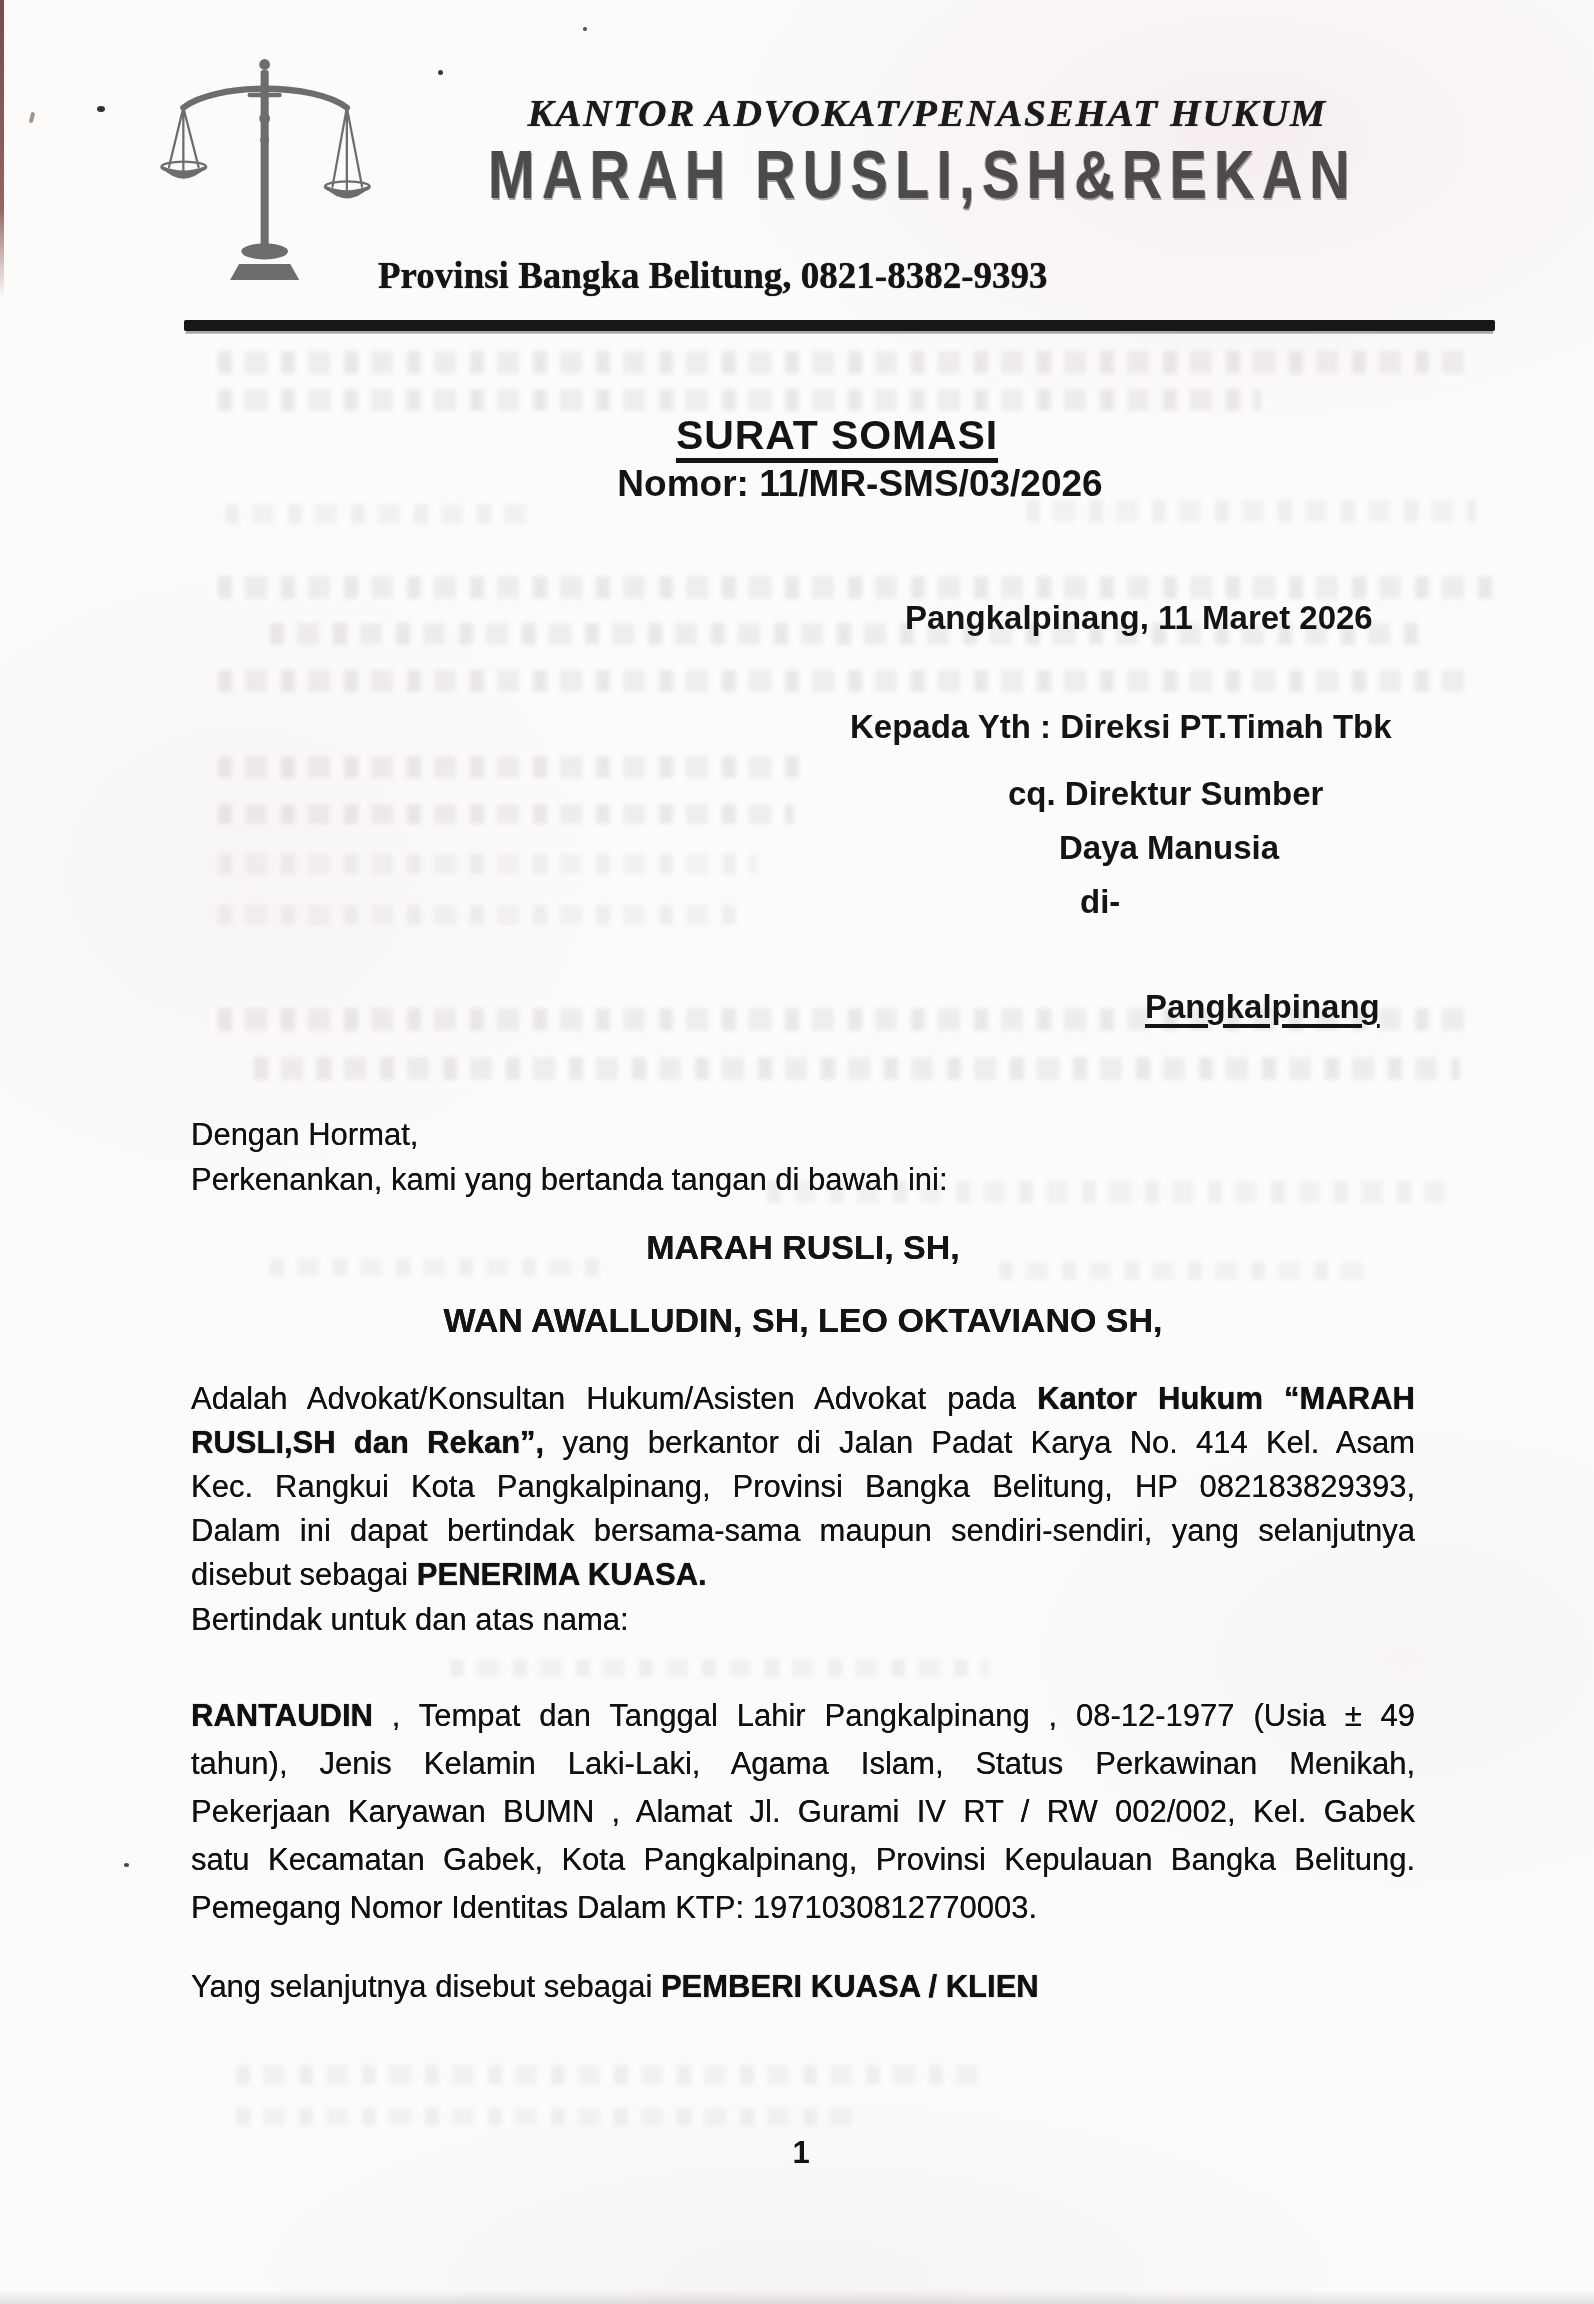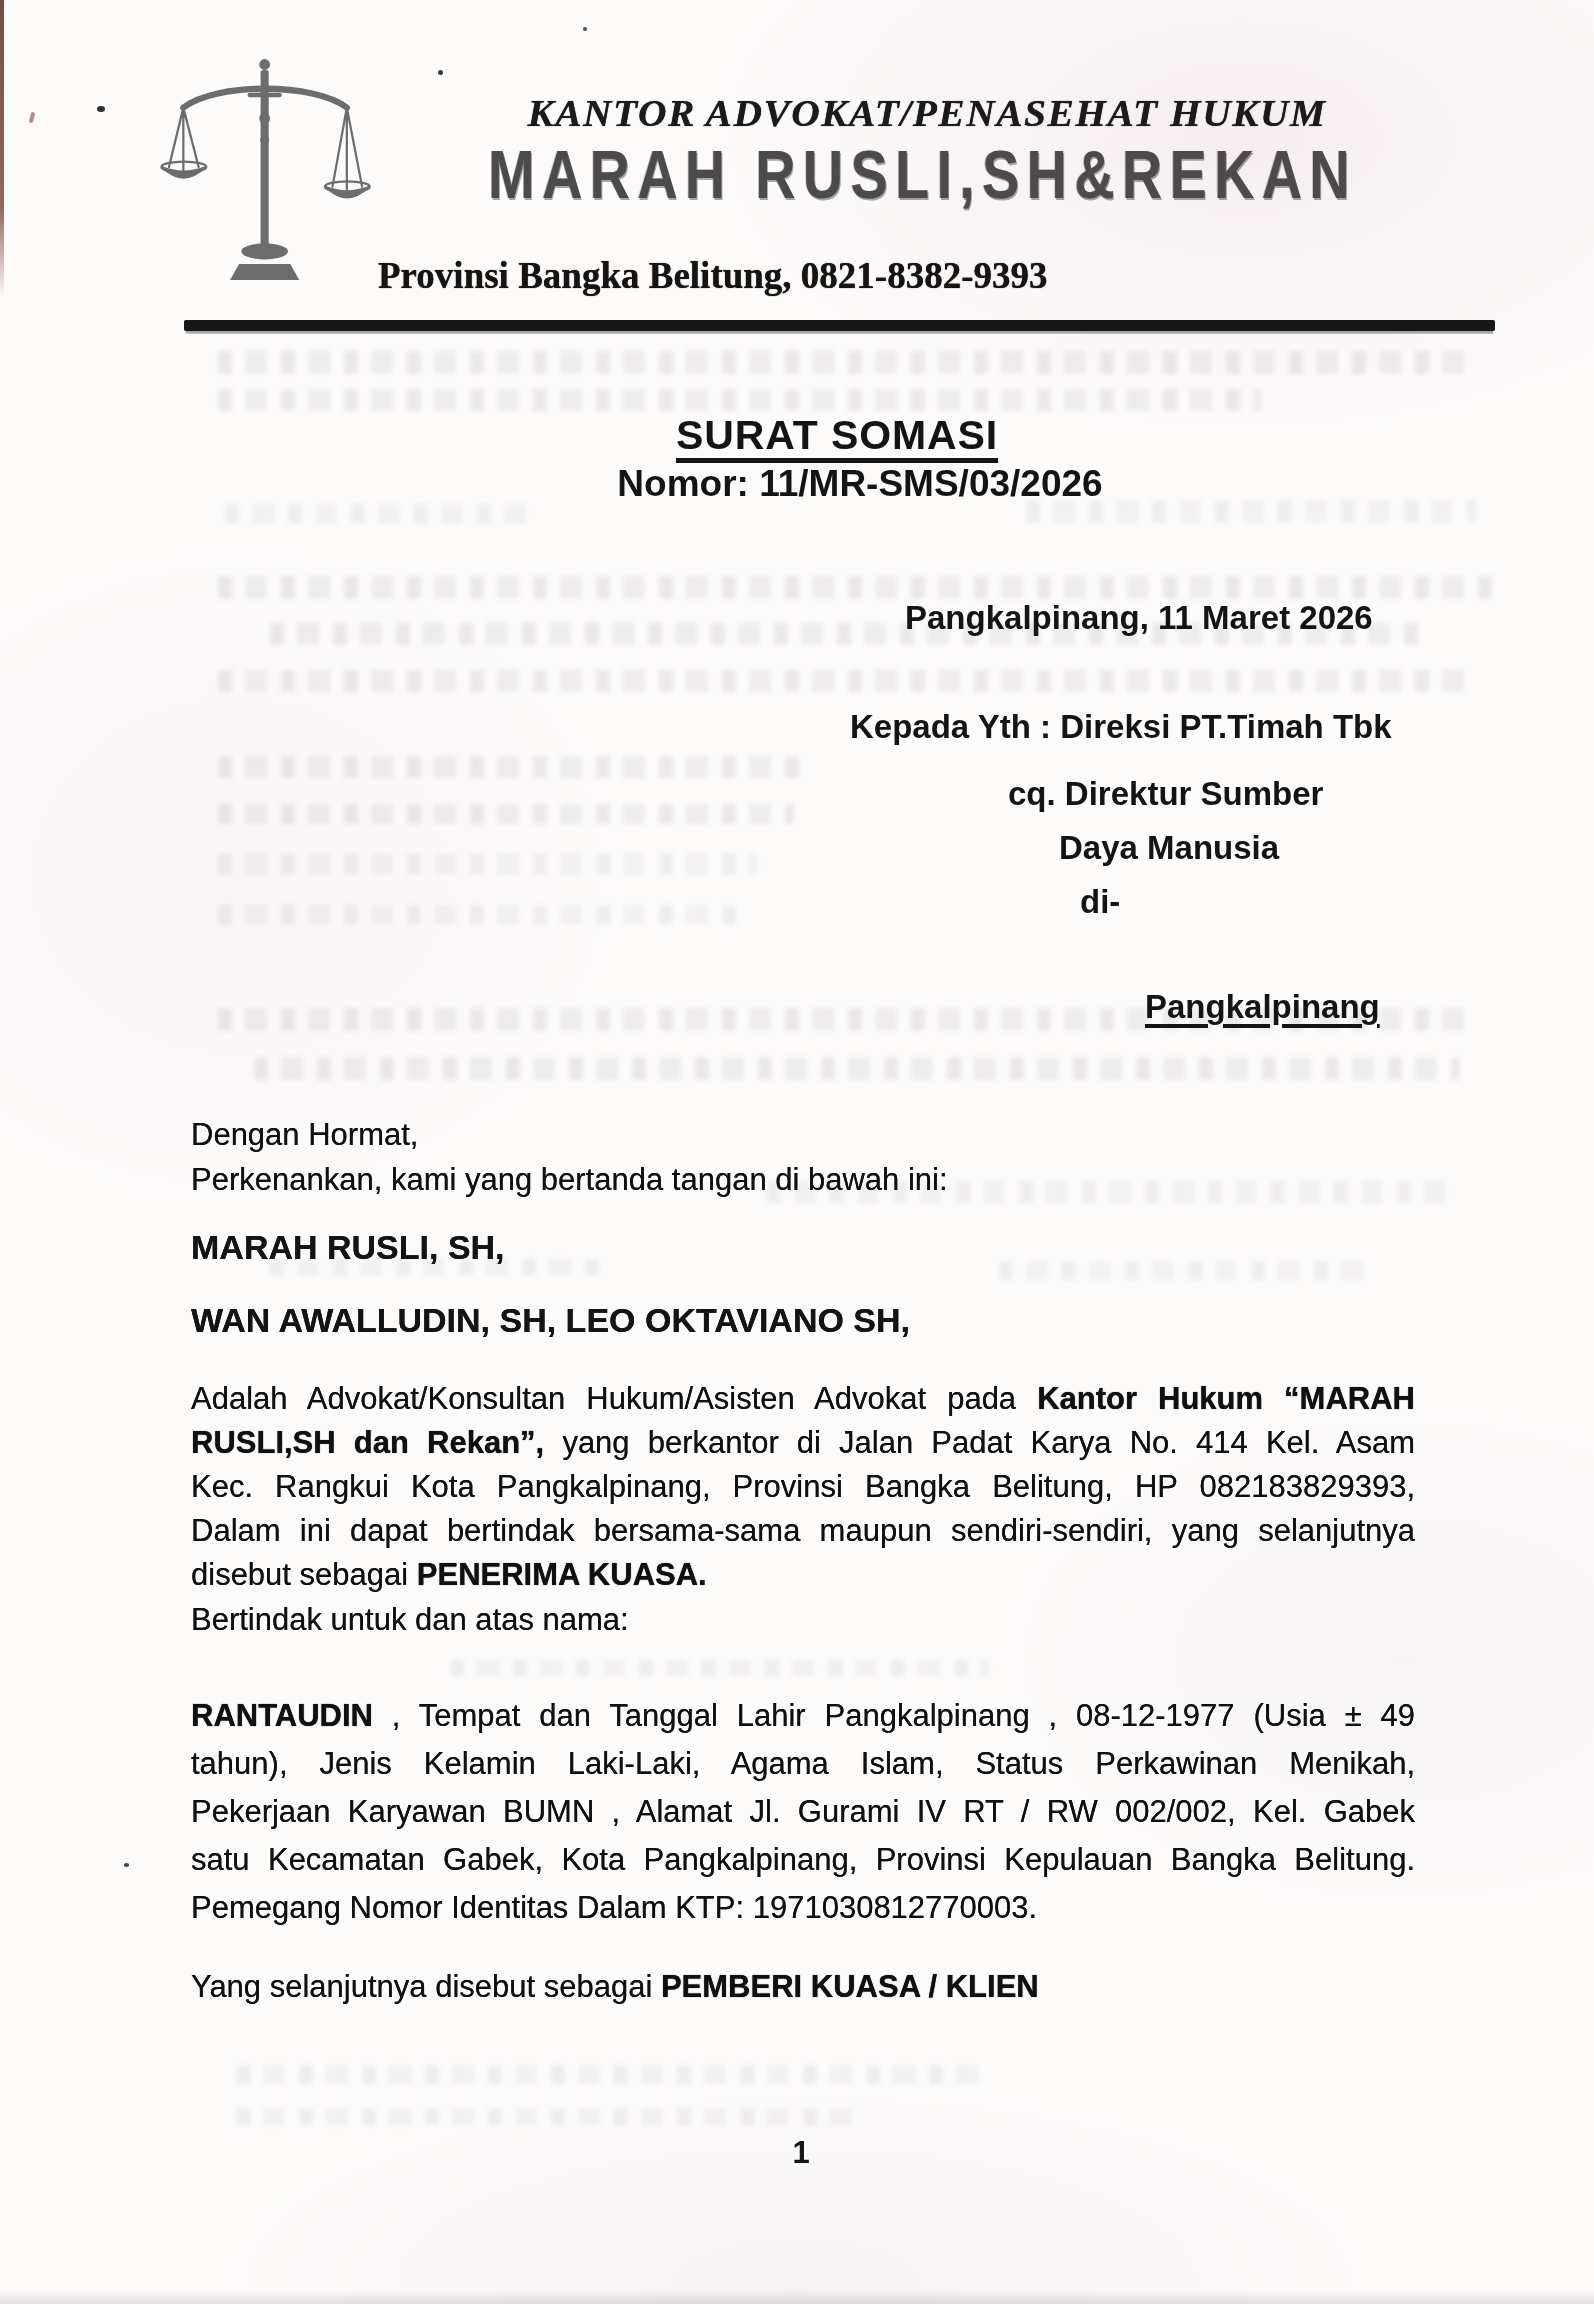--- a/index.html
+++ b/index.html
@@ -49,21 +49,21 @@
   
   .dateline{left:905px;top:599px;font-weight:700;font-size:33px;white-space:nowrap;}
   .r-line{font-weight:700;font-size:33px;white-space:nowrap;}
   .r1{left:850px;top:708px;} .r2{left:1008px;top:775px;} .r3{left:1059px;top:829px;}
   .r4{left:1080px;top:883px;}
   .r5{left:1145px;top:944px;margin-top:44px;}
   .r5 span{text-decoration:underline;text-decoration-thickness:3.6px;text-underline-offset:6.3px;}
   
   .body-text{font-size:31px;color:#101010;text-shadow:0 0 0.5px #222;}
   .s1{left:191px;top:1117px;} .s2{left:191px;top:1162px;}
-  .name-line{left:191px;width:1224px;text-align:left;font-weight:700;font-size:34px;text-shadow:0 0 0.6px #111;}
+  .name-line{left:191px;width:1224px;text-align:center;font-weight:700;font-size:34px;text-shadow:0 0 0.6px #111;}
   .a1{top:1228px;} .a2{top:1301px;}
   .para{left:191px;width:1224px;}
   .p1{top:1377px;} .p1 .ln{line-height:44px;}
   .bt{left:191px;top:1602px;}
   .p2{top:1692px;} .p2 .ln{line-height:48px;}
   .closing{left:191px;top:1969px;}
   .ln{text-align:justify;text-align-last:justify;}
   .ln.last{text-align-last:left;}
   .ln b, .closing b, .body-text b{font-weight:700;text-shadow:0 0 0.9px #000;}
   .page-num{left:774px;top:2135px;width:54px;text-align:center;font-weight:700;font-size:31px;}

